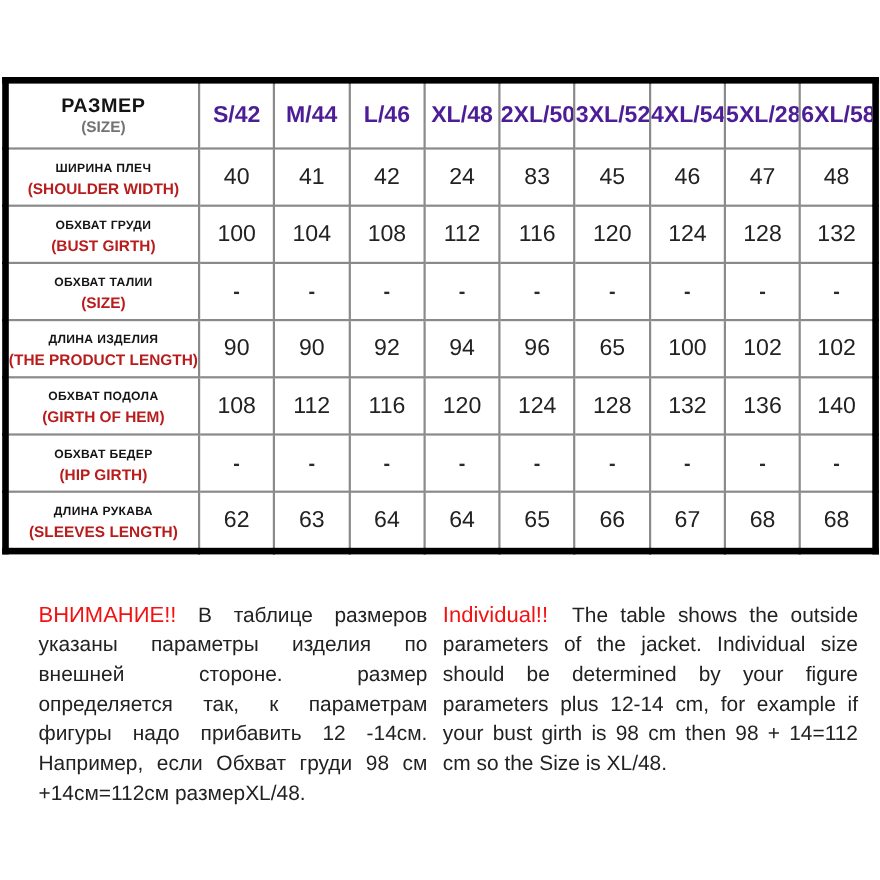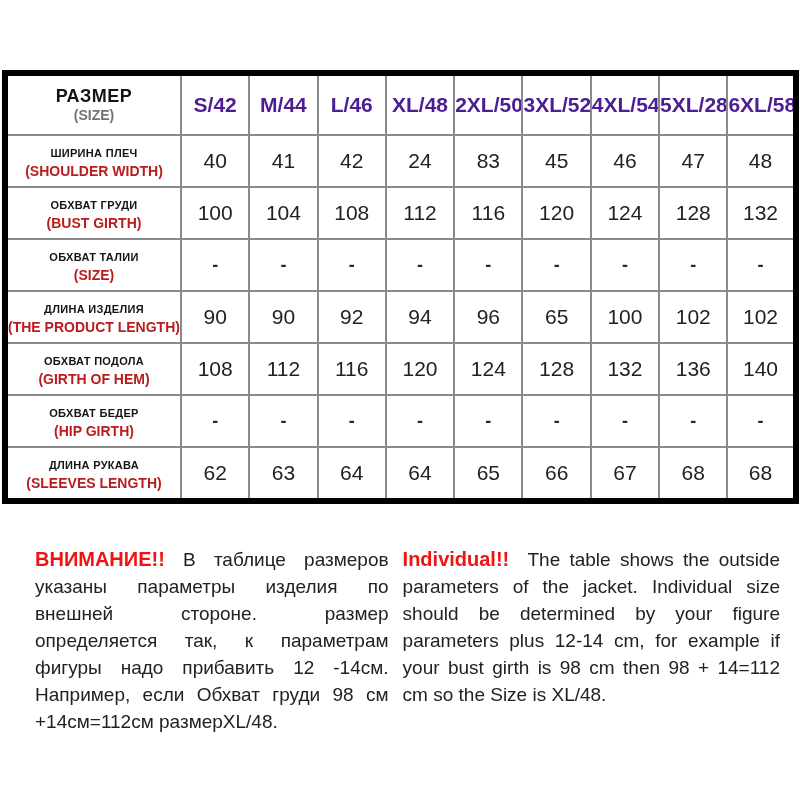--- a/index.html
+++ b/index.html
@@ -66,21 +66,21 @@
   }
   .note {
     font-size: 19px;
     line-height: 27px;
     text-align: justify;
     color: #222222;
   }
   .note-ru { width: 356px; }
   .note-en { width: 380px; }
   .note .lead {
-    font-weight: 700;
+    font-weight: 400;
     font-size: 20px;
   }
 </style>
 </head>
 <body>
 
 <div class="sheet">
 
   <table class="size-table">
     <colgroup id="table-cols">

